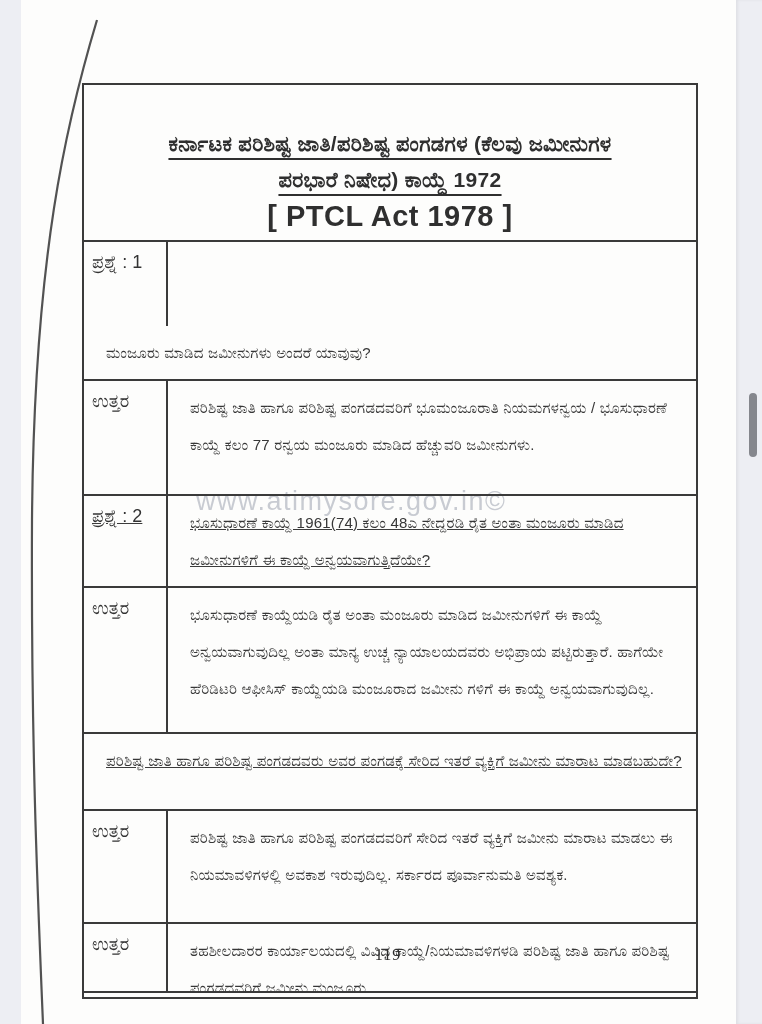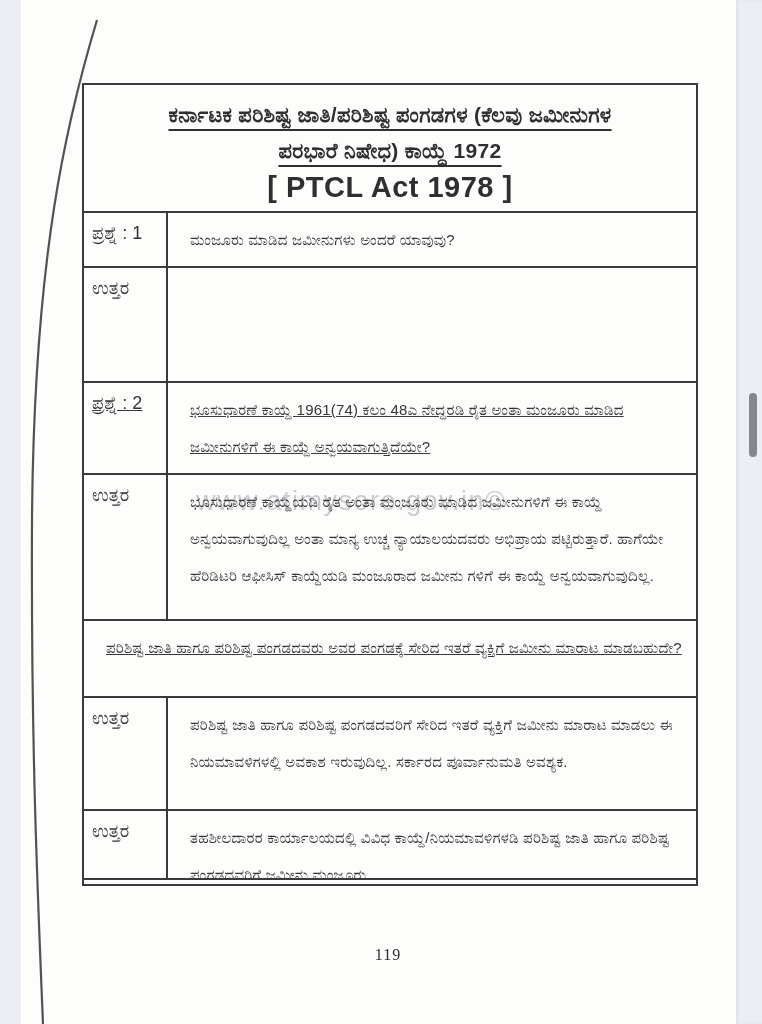--- a/index.html
+++ b/index.html
@@ -28,42 +28,42 @@
   }
   .qa-table{
     position:absolute;left:61px;top:83px;width:612px;
     border:2px solid #3a3a3a;
     padding-bottom:4px;
     background:transparent;
   }
   .title-cell{
     min-height:110px;box-sizing:border-box;padding:12px 10px 6px 10px;
     text-align:center;font-size:21px;line-height:36px;
-    color:#2f2f2f;font-weight:bold;letter-spacing:0.3px;
+    color:#2f2f2f;font-weight:bold;letter-spacing:0.3px;margin-top:29px;
   }
   .t-underline{
     text-decoration:underline;text-underline-offset:7px;
     text-decoration-thickness:1.5px;
   }
   .t-plain{font-size:29px;letter-spacing:0.5px;}
   .row{
     display:flex;border-top:2px solid #3a3a3a;box-sizing:border-box;
   }
   .row:last-of-type{border-bottom:2px solid #3a3a3a;}
   .row .label{
     width:84px;flex:0 0 84px;border-right:2px solid #3a3a3a;
     box-sizing:border-box;padding:10px 4px 0 8px;
     font-size:18px;color:#333;white-space:nowrap;
   }
   .row .content{
     flex:1;box-sizing:border-box;padding:8px 14px 8px 22px;
     font-size:15px;line-height:37px;color:#373737;letter-spacing:0.2px;
     overflow:hidden;
   }
-  .h45 {min-height:45px;}
+  .h45 {min-height:45px;flex-direction:column;}
   .h115{min-height:115px;}
   .h77 {min-height:77px;text-decoration:underline;}
   .h146{min-height:146px;}
   .h113{min-height:113px;}
   .h71 {min-height:71px;max-height:71px;}
   .page-number{
     position:absolute;left:61px;top:946px;width:612px;text-align:center;
     font-family:"Liberation Serif","DejaVu Serif",serif;
     font-size:16px;color:#2e2e2e;letter-spacing:1px;
   }
@@ -91,20 +91,21 @@
       <div class="t-plain">[ PTCL Act 1978 ]</div>
     </div>
 
     <div class="row h45">
       <div class="label">ಪ್ರಶ್ನೆ : 1</div>
       <div class="content">ಮಂಜೂರು ಮಾಡಿದ ಜಮೀನುಗಳು ಅಂದರೆ ಯಾವುವು?</div>
     </div>
 
     <div class="row h115">
       <div class="label">ಉತ್ತರ</div>
+      <div class="content">ಪರಿಶಿಷ್ಟ ಜಾತಿ ಹಾಗೂ ಪರಿಶಿಷ್ಟ ಪಂಗಡದವರಿಗೆ ಭೂಮಂಜೂರಾತಿ ನಿಯಮಗಳನ್ವಯ / ಭೂಸುಧಾರಣೆ ಕಾಯ್ದೆ ಕಲಂ 77 ರನ್ವಯ ಮಂಜೂರು ಮಾಡಿದ ಹೆಚ್ಚುವರಿ ಜಮೀನುಗಳು.</div>
     </div>
 
     <div class="row h77">
       <div class="label">ಪ್ರಶ್ನೆ : 2</div>
       <div class="content">ಭೂಸುಧಾರಣೆ ಕಾಯ್ದೆ 1961(74) ಕಲಂ 48ಎ ನೇದ್ದರಡಿ ರೈತ ಅಂತಾ ಮಂಜೂರು ಮಾಡಿದ ಜಮೀನುಗಳಿಗೆ ಈ ಕಾಯ್ದೆ ಅನ್ವಯವಾಗುತ್ತಿದೆಯೇ?</div>
     </div>
 
     <div class="row h146">
       <div class="label">ಉತ್ತರ</div>
       <div class="content">ಭೂಸುಧಾರಣೆ ಕಾಯ್ದೆಯಡಿ ರೈತ ಅಂತಾ ಮಂಜೂರು ಮಾಡಿದ ಜಮೀನುಗಳಿಗೆ ಈ ಕಾಯ್ದೆ ಅನ್ವಯವಾಗುವುದಿಲ್ಲ ಅಂತಾ ಮಾನ್ಯ ಉಚ್ಚ ನ್ಯಾಯಾಲಯದವರು ಅಭಿಪ್ರಾಯ ಪಟ್ಟಿರುತ್ತಾರೆ. ಹಾಗೆಯೇ ಹೆರಿಡಿಟರಿ ಆಫೀಸಿಸ್ ಕಾಯ್ದೆಯಡಿ ಮಂಜೂರಾದ ಜಮೀನು ಗಳಿಗೆ ಈ ಕಾಯ್ದೆ ಅನ್ವಯವಾಗುವುದಿಲ್ಲ.</div>

